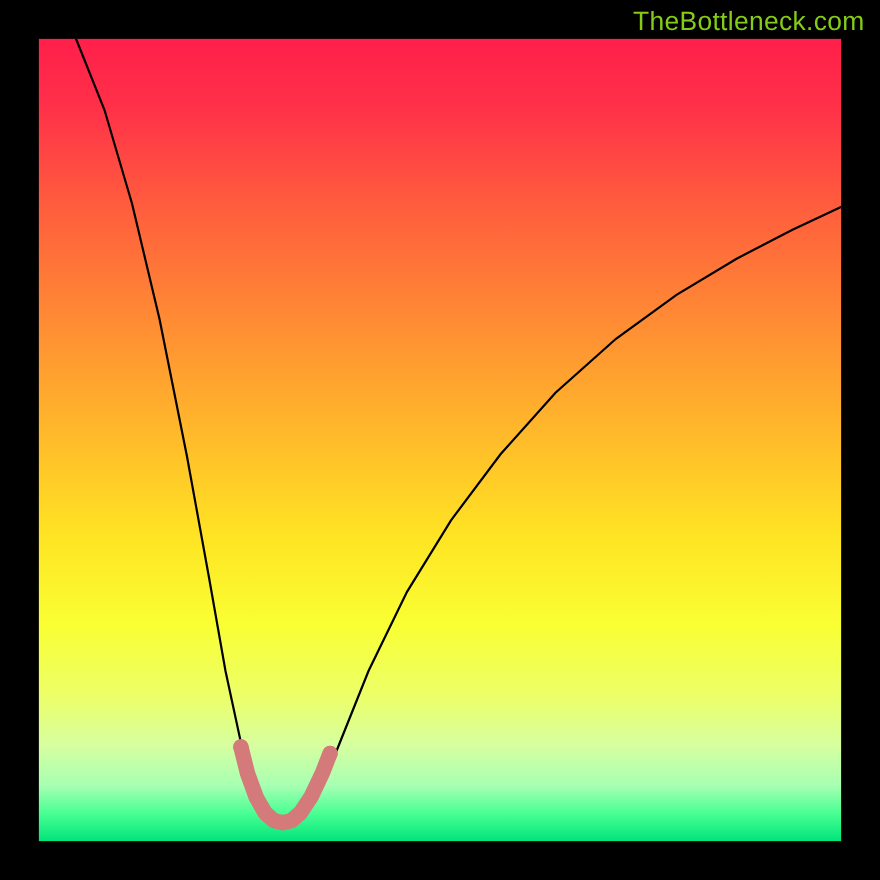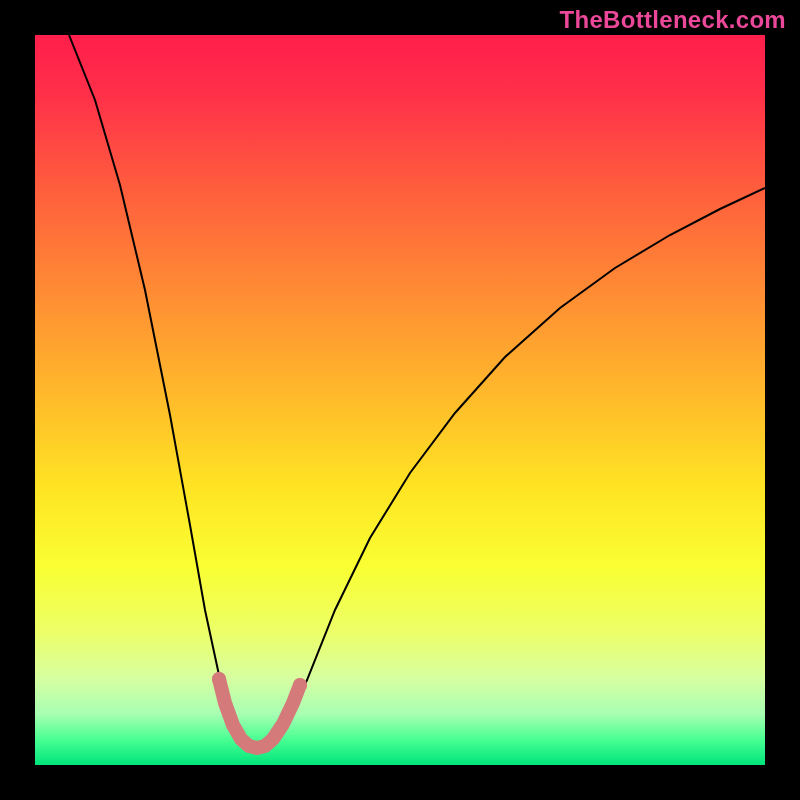--- a/index.html
+++ b/index.html
@@ -28,23 +28,23 @@
     overflow: hidden;
   }
   .gradient {
     position: absolute;
     inset: 0;
   }
   .watermark {
     position: absolute;
     top: 6px;
     right: 14px;
-    color: #ec4899;
+    color: #84cc16;
     font-size: 24px;
-    font-weight: 700;
+    font-weight: 400;
     letter-spacing: 0.3px;
   }
   svg.curve-layer {
     position: absolute;
     inset: 0;
     width: 730px;
     height: 730px;
   }
 </style>
 </head>

